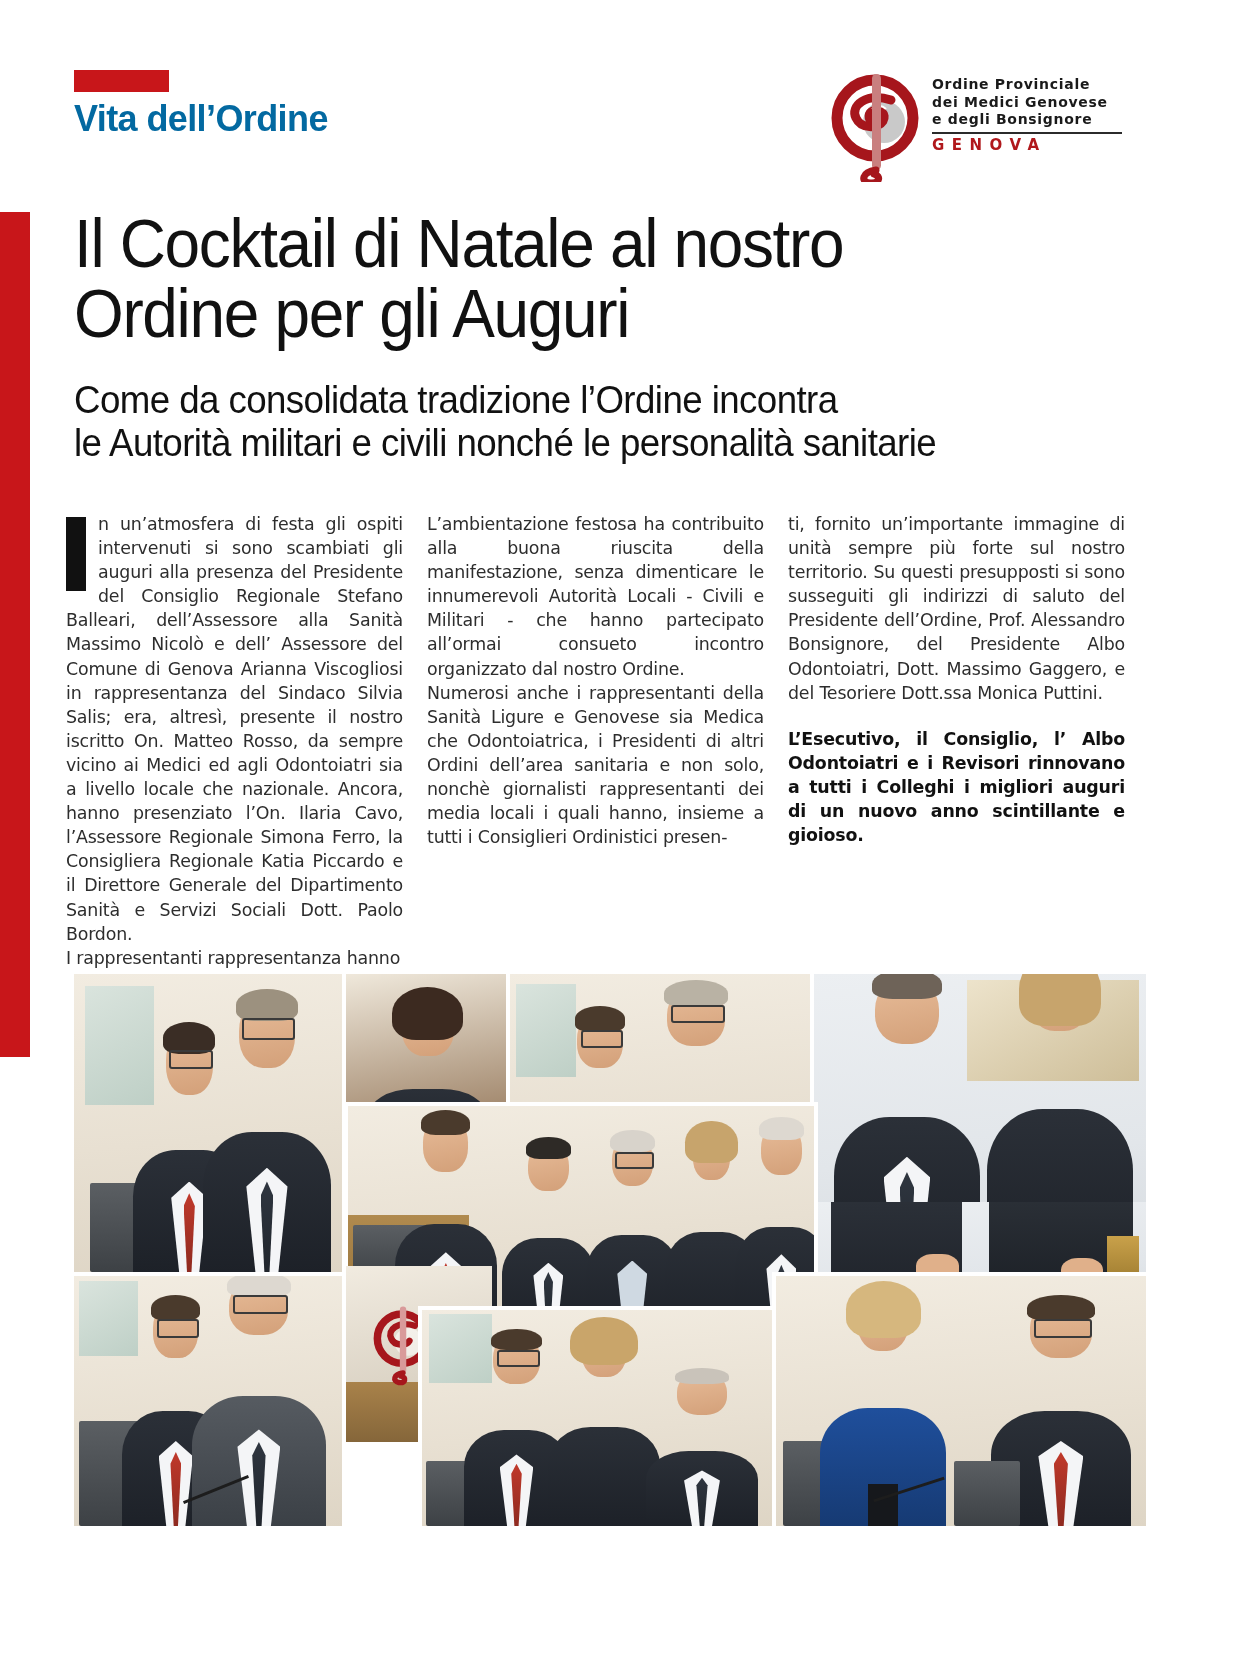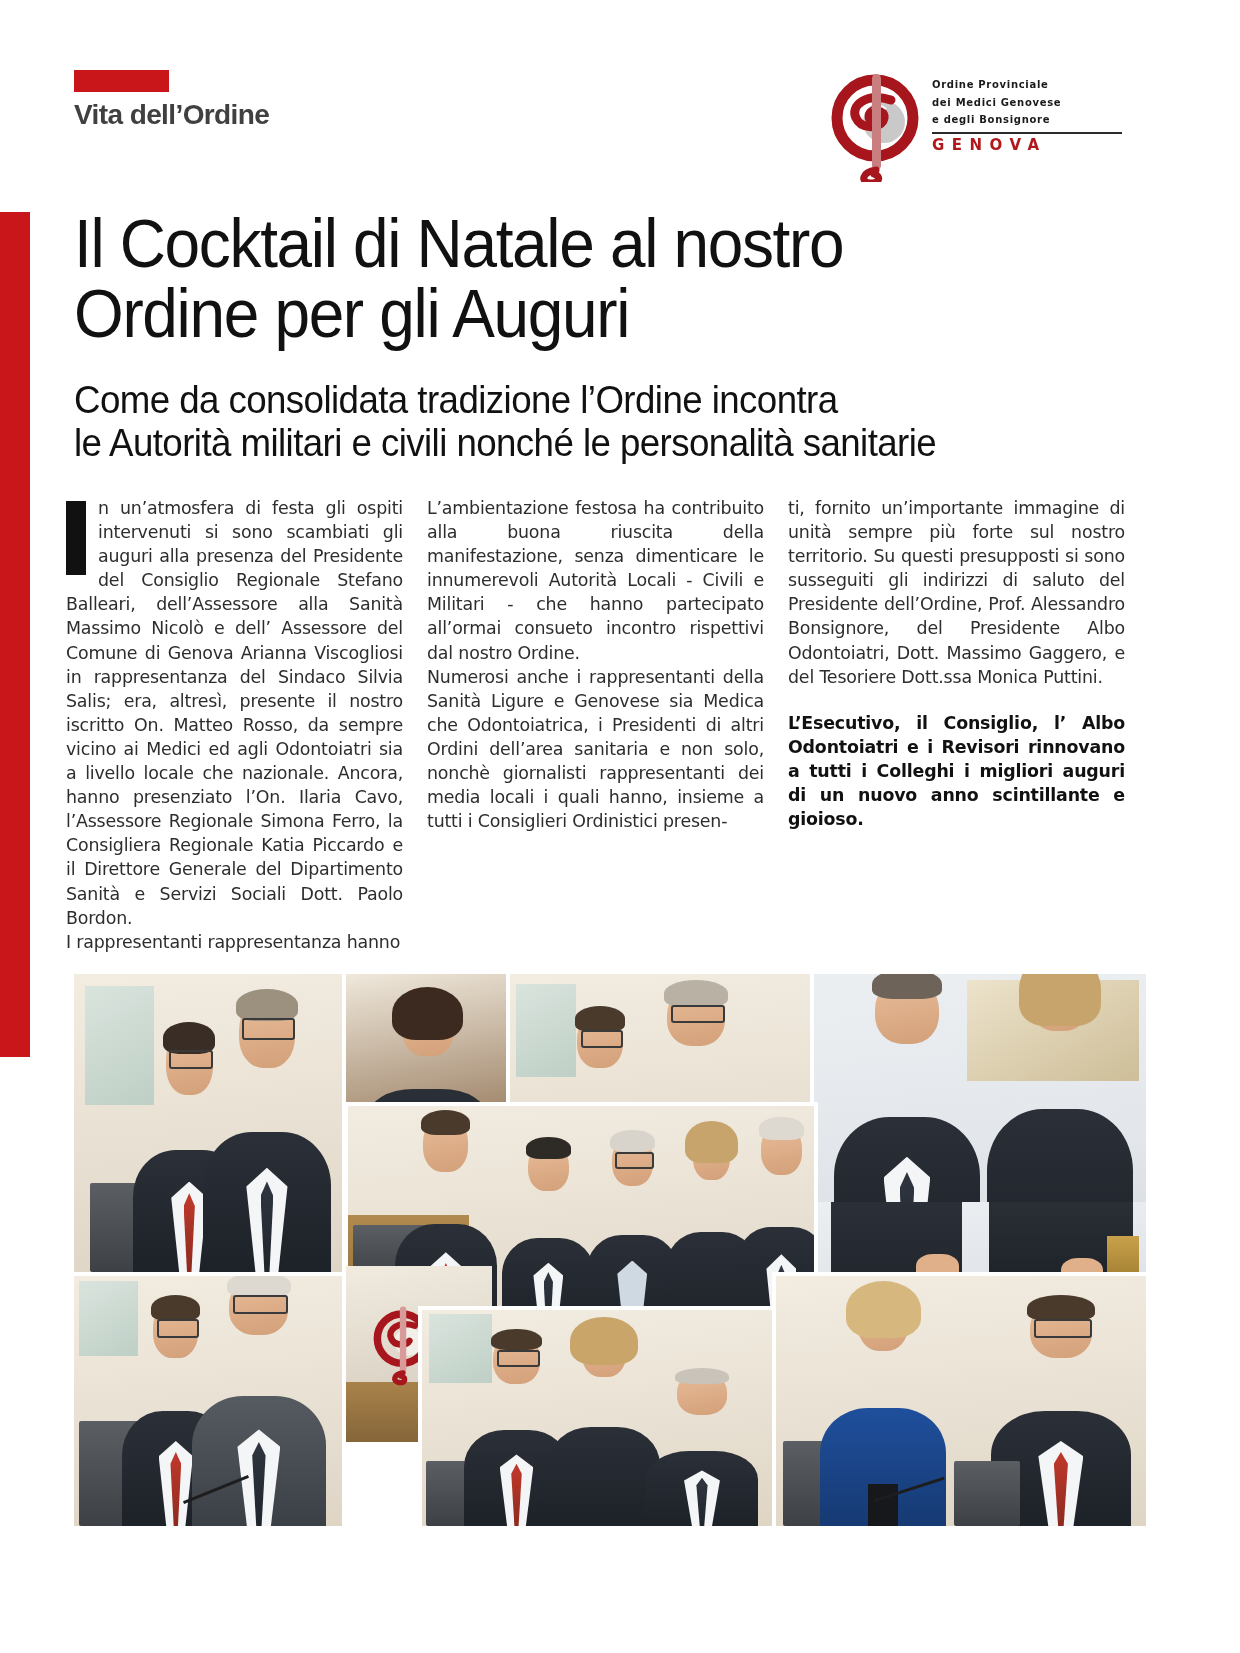--- a/index.html
+++ b/index.html
@@ -17,31 +17,31 @@
   
   .left-rule{
     position:absolute;left:0;top:212px;width:30px;height:845px;
     background:#c8161a;
   }
 
   
   .kicker-block{position:absolute;left:74px;top:70px;}
   .kicker-bar{width:95px;height:22px;background:#c8161a;}
   .kicker-text{
-    font-size:28px;font-weight:bold;color:#404040;
+    font-size:36px;font-weight:bold;color:#0369a1;
     letter-spacing:-0.6px;margin-top:8px;line-height:1.05;
     white-space:nowrap;
   }
 
   
   .logo{position:absolute;left:828px;top:62px;width:290px;height:120px;}
   .logo-mark{position:absolute;left:0;top:4px;width:96px;height:116px;}
   .logo-text{position:absolute;left:104px;top:14px;width:190px;}
   .logo-line{
-    font-size:10px;font-weight:bold;color:#1a1a1a;
+    font-size:14px;font-weight:bold;color:#1a1a1a;
     letter-spacing:0.7px;line-height:17.5px;white-space:nowrap;
     font-family:"DejaVu Sans", sans-serif;
   }
   .logo-rule{height:2px;background:#2b2b2b;margin:3px 0 2px 0;width:100%;}
   .logo-city{
     font-size:15px;font-weight:bold;color:#b0181c;
     letter-spacing:7.5px;white-space:nowrap;
     font-family:"DejaVu Sans", sans-serif;
   }
 
@@ -56,21 +56,21 @@
   .subhead{
     position:absolute;left:74px;top:378px;width:1090px;
     font-size:39px;line-height:43px;font-weight:400;color:#111;
     letter-spacing:-0.6px;
     font-family:"Liberation Sans Narrow","Liberation Sans",sans-serif;
     transform:scaleX(0.94);transform-origin:left top;
   }
 
   
   .cols{
-    position:absolute;left:66px;top:496px;width:1060px;height:440px;
+    position:absolute;left:66px;top:512px;width:1060px;height:440px;
     display:flex;gap:24px;
   }
   .col{width:337px;position:relative;}
   .col p{
     margin:0;
     font-size:17.4px;line-height:24.1px;color:#2d2d2d;
     text-align:justify;
     hyphens:none;
     font-family:"DejaVu Sans","Liberation Sans",sans-serif;
     letter-spacing:-0.18px;
@@ -169,21 +169,21 @@
 
   <div class="cols">
 
     <div class="col">
       <div class="dropcap"></div>
       <p>n un’atmosfera di festa gli ospiti intervenuti si sono scambiati gli auguri alla presenza del Presidente del Consiglio Regionale Stefano Balleari, dell’Assessore alla Sanità Massimo Nicolò e dell’ Assessore del Comune di Genova Arianna Viscogliosi in rappresentanza del Sindaco Silvia Salis; era, altresì, presente il nostro iscritto On. Matteo Rosso, da sempre vicino ai Medici ed agli Odontoiatri sia a livello locale che nazionale. Ancora, hanno presenziato l’On. Ilaria Cavo, l’Assessore Regionale Simona Ferro, la Consigliera Regionale Katia Piccardo e il Direttore Generale del Dipartimento Sanità e Servizi Sociali Dott. Paolo Bordon.</p>
       <p class="gap">I rappresentanti rappresentanza hanno</p>
     </div>
 
     <div class="col">
-      <p class="gap">L’ambientazione festosa ha contribuito alla buona riuscita della manifestazione, senza dimenticare le innumerevoli Autorità Locali - Civili e Militari - che hanno partecipato all’ormai consueto incontro rispettivi dal nostro Ordine.</p>
+      <p class="gap">L’ambientazione festosa ha contribuito alla buona riuscita della manifestazione, senza dimenticare le innumerevoli Autorità Locali - Civili e Militari - che hanno partecipato all’ormai consueto incontro organizzato dal nostro Ordine.</p>
       <p class="gap">Numerosi anche i rappresentanti della Sanità Ligure e Genovese sia Medica che Odontoiatrica, i Presidenti di altri Ordini dell’area sanitaria e non solo, nonchè giornalisti rappresentanti dei media locali i quali hanno, insieme a tutti i Consiglieri Ordinistici presen-</p>
     </div>
 
     <div class="col">
       <p>ti, fornito un’importante immagine di unità sempre più forte sul nostro territorio. Su questi presupposti si sono susseguiti gli indirizzi di saluto del Presidente dell’Ordine, Prof. Alessandro Bonsignore, del Presidente Albo Odontoiatri, Dott. Massimo Gaggero, e del Tesoriere Dott.ssa Monica Puttini.</p>
       <p class="bold">L’Esecutivo, il Consiglio, l’ Albo Odontoiatri e i Revisori rinnovano a tutti i Colleghi i migliori auguri di un nuovo anno scintillante e gioioso.</p>
     </div>
 
   </div>
 

